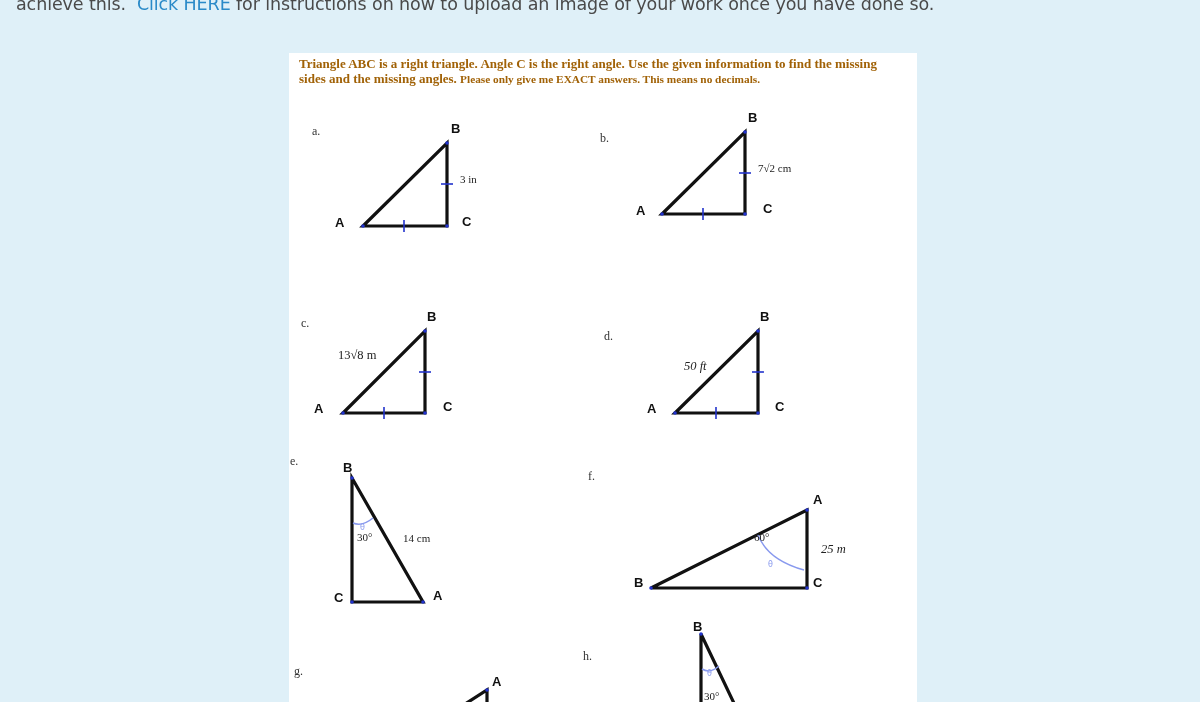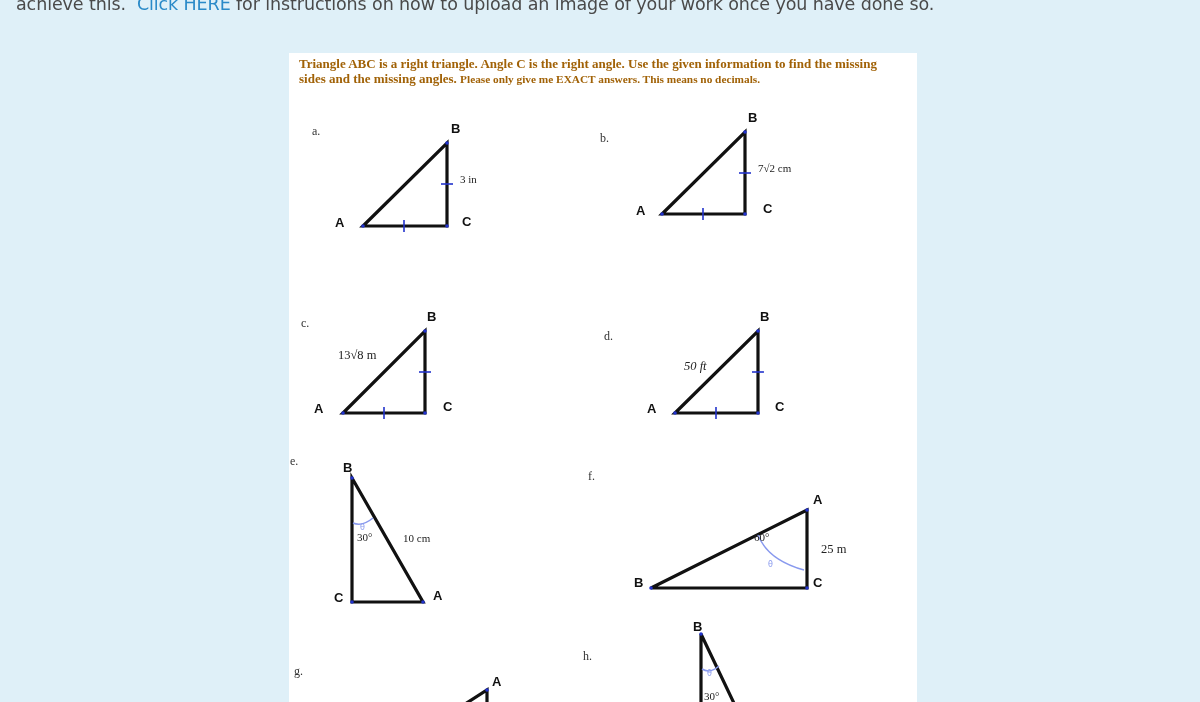--- a/index.html
+++ b/index.html
@@ -159,16 +159,16 @@
 
 <div class="vlabel" style="left:492px;top:674px">A</div>
 
 <div class="vlabel" style="left:693px;top:619px">B</div>
 
 <div class="mlabel" style="left:460px;top:173px">3 in</div>
 <div class="mlabel" style="left:758px;top:162px">7√2 cm</div>
 <div class="serif-label" style="left:338px;top:348px">13√8 m</div>
 <div class="serif-label" style="left:684px;top:359px;font-style:italic">50 ft</div>
 <div class="mlabel" style="left:357px;top:531px">30°</div>
-<div class="mlabel" style="left:403px;top:532px">10 cm</div>
+<div class="mlabel" style="left:403px;top:532px">14 cm</div>
 <div class="mlabel" style="left:754px;top:531px">60°</div>
-<div class="serif-label" style="left:821px;top:542px;">25 m</div>
+<div class="serif-label" style="left:821px;top:542px;font-style:italic">25 m</div>
 <div class="mlabel" style="left:704px;top:690px">30°</div>
 
 </body></html>

